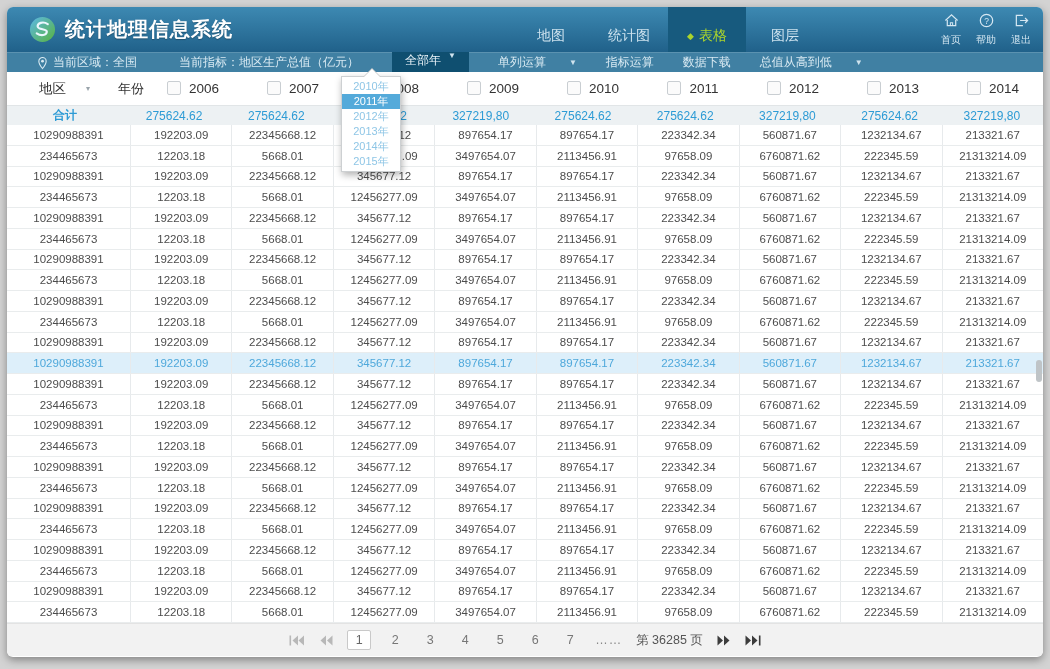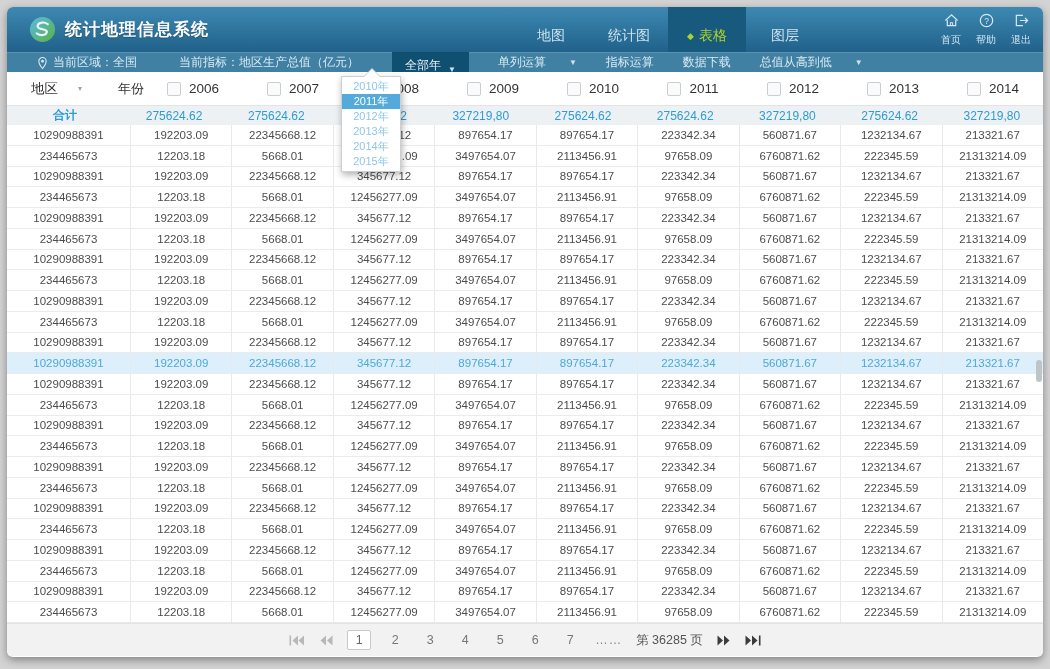--- a/index.html
+++ b/index.html
@@ -2,43 +2,43 @@
 <html><head>
 <meta charset="utf-8">
 <style>
   html,body{margin:0;padding:0;overflow:hidden;}
   body{width:1050px;height:669px;background:#d3d3d3;font-family:"Liberation Sans","DejaVu Sans",sans-serif;}
   .window{position:absolute;left:7px;top:7px;width:1036px;height:650px;background:#fff;border-radius:6px;overflow:hidden;box-shadow:0 3px 9px rgba(0,0,0,.38);}
 
   
   .topbar{height:45px;background:linear-gradient(#3d89b2,#20618a);position:relative;display:flex;align-items:center;}
   .logo{margin-left:22px;width:27px;height:27px;flex:none;}
-  .app-title{color:#fff;font-weight:bold;font-size:17px;margin-left:9px;letter-spacing:1px;text-shadow:0 1px 1px rgba(0,0,0,.25);}
+  .app-title{color:#fff;font-weight:bold;font-size:20px;margin-left:9px;letter-spacing:1px;text-shadow:0 1px 1px rgba(0,0,0,.25);}
   .main-nav{position:absolute;left:505px;top:0;height:58px;display:flex;}
   .nav-item{min-width:70px;padding:0 4px;display:flex;align-items:center;justify-content:center;color:#cde2ee;font-size:14px;cursor:pointer;gap:5px;}
   .nav-item.active{background:#175a7e;color:#abd42b;}
   .nav-item .diamond{font-size:9px;line-height:1;}
   .quick-actions{position:absolute;right:12px;top:6px;display:flex;gap:15px;}
   .qa{display:flex;flex-direction:column;align-items:center;color:#d3e6f1;font-size:10px;gap:3px;cursor:pointer;}
 
   
   .toolbar{height:20px;background:#4080a3;border-top:1px solid rgba(255,255,255,.14);display:flex;align-items:center;color:#d9eaf3;font-size:12px;position:relative;box-sizing:border-box;}
   .tb-region{margin-left:30px;display:flex;align-items:center;gap:5px;}
   .tb-indicator{margin-left:42px;}
-  .year-btn{margin-left:33px;background:#0f4f70;height:22px;padding:0 13px;display:flex;align-items:flex-end;gap:7px;color:#eef6fb;cursor:pointer;}
+  .year-btn{margin-left:33px;background:#0f4f70;height:22px;padding:0 13px;display:flex;align-items:flex-start;gap:7px;color:#eef6fb;cursor:pointer;}
   .caret{font-size:8px;line-height:1;color:#cfe3ee;}
   .tb-item{margin-left:29px;display:flex;gap:23px;align-items:center;cursor:pointer;}
 
   
   .table-area{position:relative;background:#fff;height:551px;}
   .thead{height:33px;display:flex;align-items:center;position:relative;font-size:13.5px;color:#333;}
-  .region-head{width:136px;box-sizing:border-box;display:flex;align-items:center;padding-left:24px;gap:20px;flex:none;cursor:pointer;}
+  .region-head{width:136px;box-sizing:border-box;display:flex;align-items:center;padding-left:32px;gap:20px;flex:none;cursor:pointer;}
   .region-head .caret{color:#9aa4ab;}
   .year-label{position:absolute;left:111px;top:0;height:33px;display:flex;align-items:center;font-size:13px;color:#333;}
-  .year-head{flex:1;display:flex;align-items:center;justify-content:center;gap:8px;}
+  .year-head{flex:1;display:flex;justify-content:center;gap:8px;}
   .cb{width:12px;height:12px;border:1px solid #c9ced2;background:#fbfbfb;border-radius:2px;flex:none;cursor:pointer;}
   .sum-row{height:20px;background:#edf1f3;border-top:1px solid #e1e5e7;box-sizing:border-box;display:flex;align-items:center;font-size:12px;color:#2d9bd5;}
   .sum-region{width:116px;flex:none;text-align:center;font-weight:bold;}
   .sum-cell{flex:1;text-align:center;}
   .trow{height:20.75px;display:flex;border-bottom:1px solid #e9eced;box-sizing:border-box;font-size:11.5px;color:#4c4c4c;background:#fff;cursor:pointer;}
   .trow .cell{flex:1;display:flex;align-items:center;justify-content:center;border-right:1px solid #e7eaec;box-sizing:border-box;}
   .trow .cell:last-child{border-right:none;}
   .trow .region{flex:none;width:124px;}
   .trow.selected{background:#ddeffa;color:#4ea8db;}
   .scroll-thumb{position:absolute;right:1px;top:288px;width:6px;height:22px;background:#bfc4c7;border-radius:3px;}

